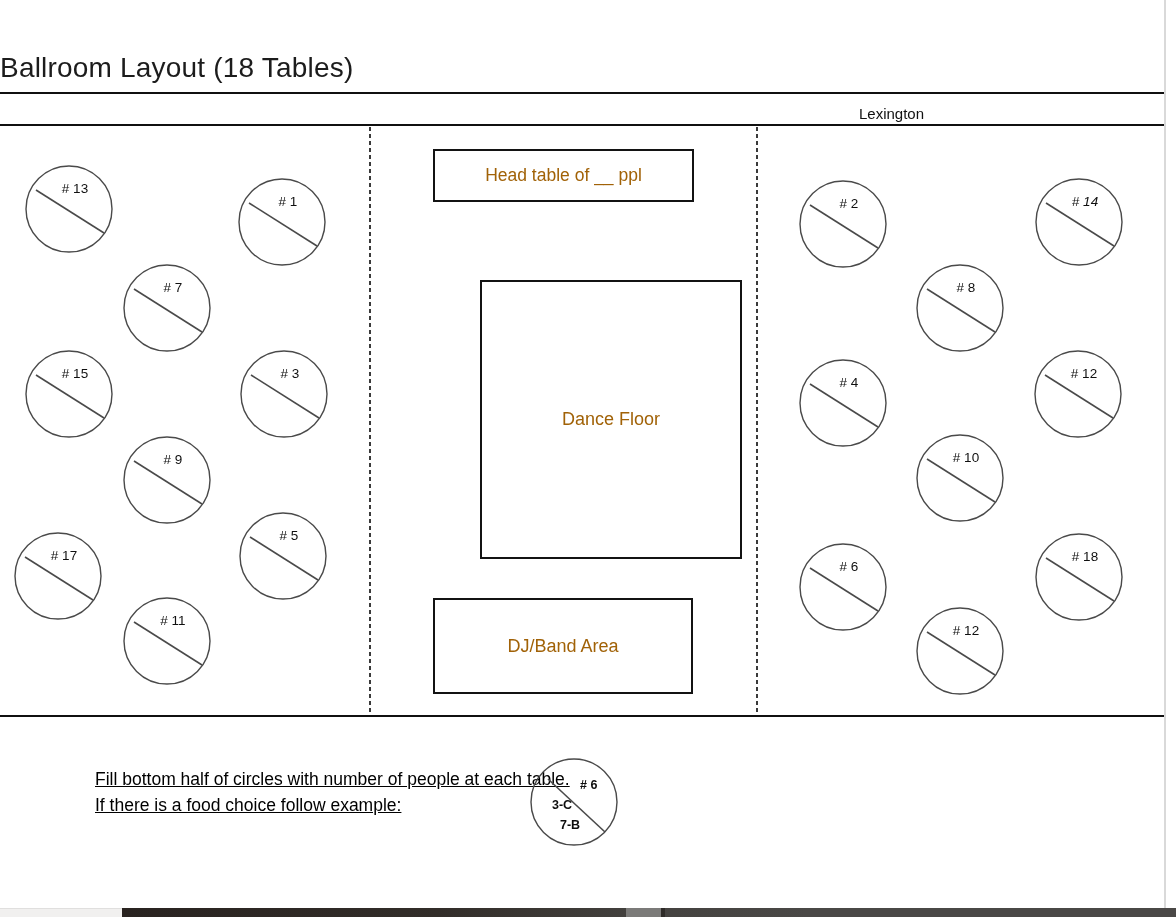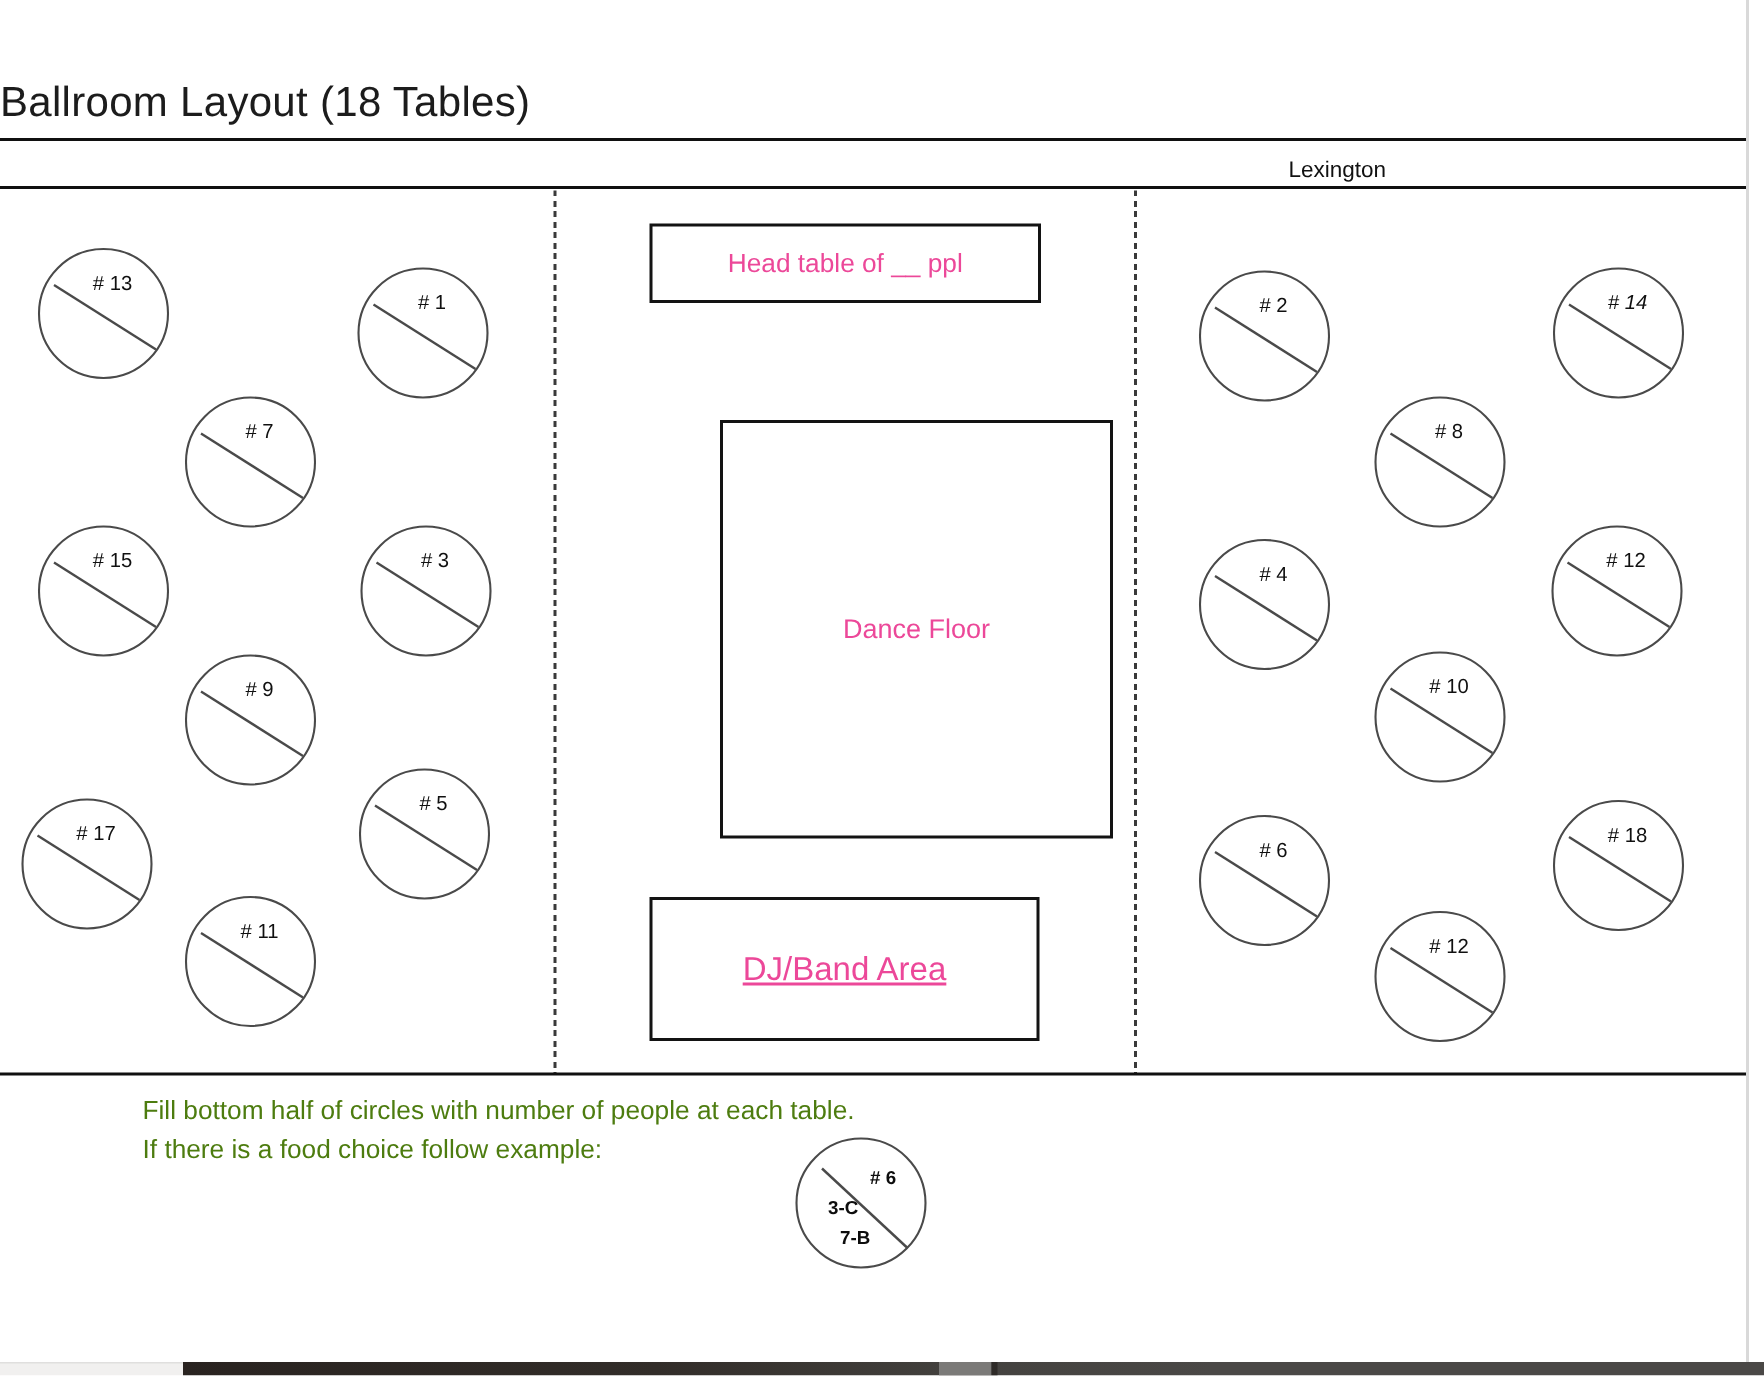--- a/index.html
+++ b/index.html
@@ -8,41 +8,41 @@
 
   .title{position:absolute;left:0;top:52px;width:1164px;text-align:left;
     font-size:28px;color:#1c1c1c;letter-spacing:.2px;}
   .hline{position:absolute;left:0;width:1164px;height:2px;background:#101010;}
   .section-label{position:absolute;top:105px;font-size:15px;color:#111;text-align:center;}
 
   .vdash{position:absolute;top:127px;height:589px;width:2px;
     background-image:repeating-linear-gradient(180deg,#3a3a3a 0px,#3a3a3a 4px,transparent 4px,transparent 7px);}
 
   .area-box{position:absolute;border:2px solid #131313;background:#fff;
-    display:flex;align-items:center;justify-content:center;color:#ec4899;}
+    display:flex;align-items:center;justify-content:center;color:#a16207;}
   .head-box{left:433px;top:149px;width:257px;height:49px;font-size:17.5px;}
   .dance-box{left:433px;top:280px;width:258px;height:275px;font-size:18px;margin-left:47px;}
-  .dj-box{left:433px;top:598px;width:256px;height:92px;font-size:22px;text-decoration:underline;}
+  .dj-box{left:433px;top:598px;width:256px;height:92px;font-size:18px;}
 
   .table-circle{position:absolute;width:88px;height:88px;}
   .table-circle svg{position:absolute;left:0;top:0;}
   .table-circle circle{fill:none;stroke:#4a4a4a;stroke-width:1.4;}
   .table-circle line{stroke:#4a4a4a;stroke-width:1.6;}
   .tlabel{position:absolute;left:6px;top:16px;width:88px;text-align:center;
     font-size:13.5px;color:#101010;white-space:nowrap;}
 
   .example-circle{position:absolute;width:88px;height:88px;}
   .example-circle circle{fill:none;stroke:#4a4a4a;stroke-width:1.4;}
   .example-circle line{stroke:#4a4a4a;stroke-width:1.6;}
   .ex-label{position:absolute;font-weight:bold;font-size:12.5px;color:#0d0d0d;white-space:nowrap;}
   .ex-num{left:50px;top:20px;}
   .ex-food1{left:22px;top:40px;}
   .ex-food2{left:30px;top:60px;}
 
-  .instructions{position:absolute;left:95px;top:727px;font-size:17.5px;color:#4d7c0f;line-height:26px;}
+  .instructions{position:absolute;left:95px;top:766px;font-size:17.5px;color:#000000;line-height:26px;text-decoration:underline;}
 
   .page-edge{position:absolute;left:1164px;top:0;width:2px;height:908px;background:#d9d9d9;}
 
   .bottom-bar{position:absolute;left:0;top:908px;width:1176px;height:9px;}
   .bb-light{position:absolute;left:0;top:0;width:122px;height:9px;background:#f1f0ef;border-top:1px solid #e0dfde;box-sizing:border-box;}
   .bb-dark{position:absolute;left:122px;top:0;width:1054px;height:9px;
     background:linear-gradient(90deg,#292320 0%,#322d29 30%,#44423f 50%,#4a4846 65%,#4a4846 100%);}
   .bb-thumb{position:absolute;left:626px;top:0;width:35px;height:9px;background:#7b7a78;}
   .bb-notch{position:absolute;left:661px;top:0;width:4px;height:9px;background:#2e2b28;}
 </style>

